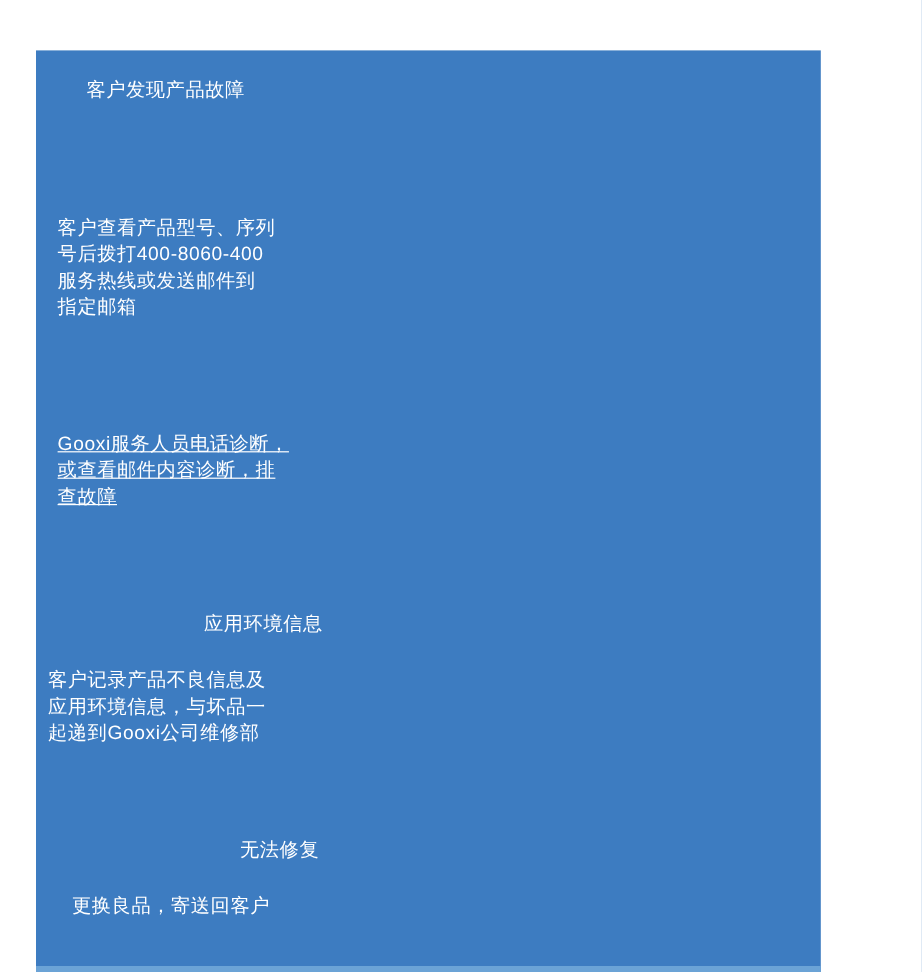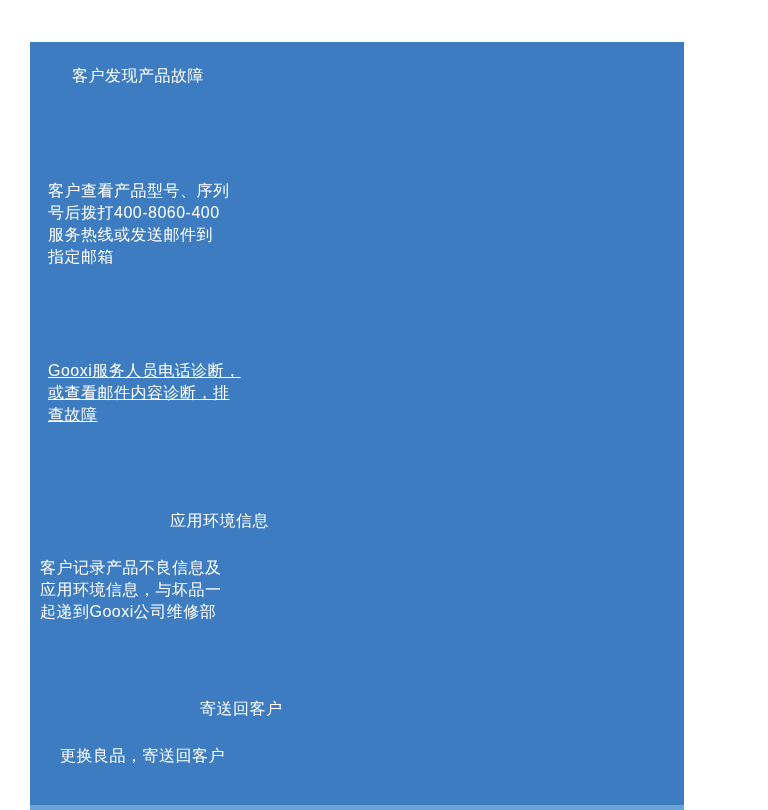--- a/index.html
+++ b/index.html
@@ -69,16 +69,16 @@
 或查看邮件内容诊断，排
 查故障</div>
 
 
   <div class="node n-nodiagnose">应用环境信息</div>
 
   <div class="node n-record">客户记录产品不良信息及
 应用环境信息，与坏品一
 起递到Gooxi公司维修部</div>
 
-  <div class="node n-norepair">寄送回客户</div>
+  <div class="node n-norepair">无法修复</div>
 
   <div class="node n-replace">更换良品，寄送回客户</div>
 </div>
 
 </body></html>

